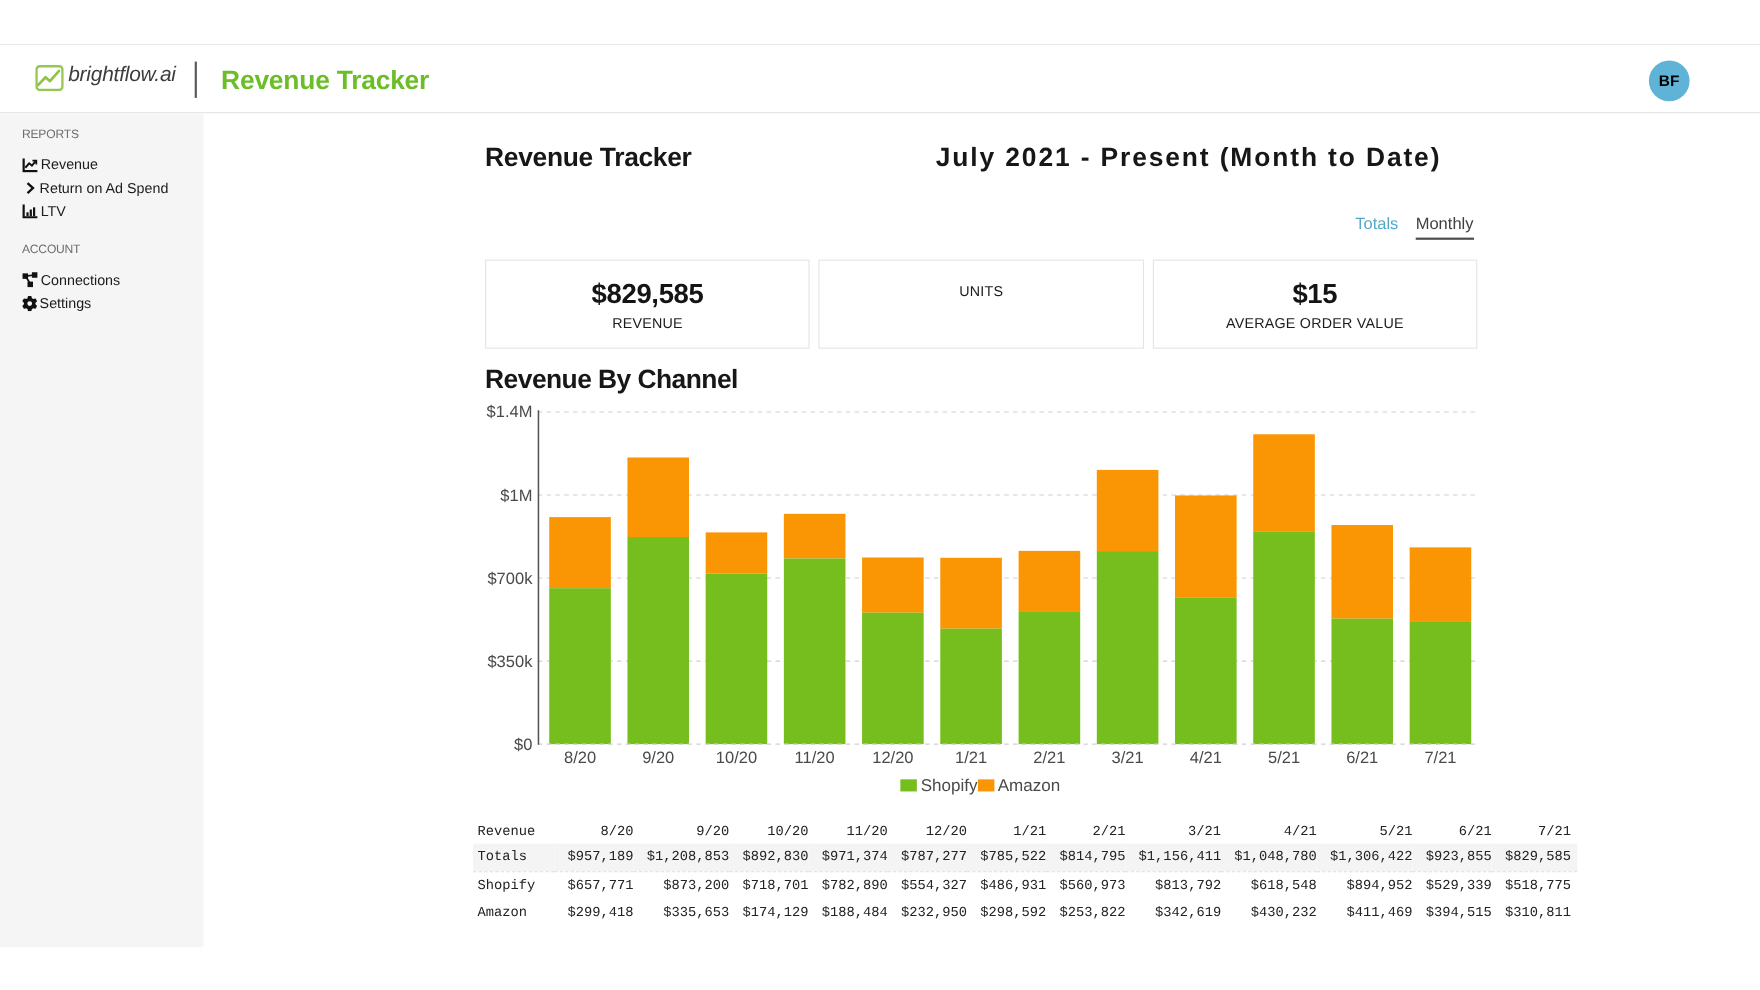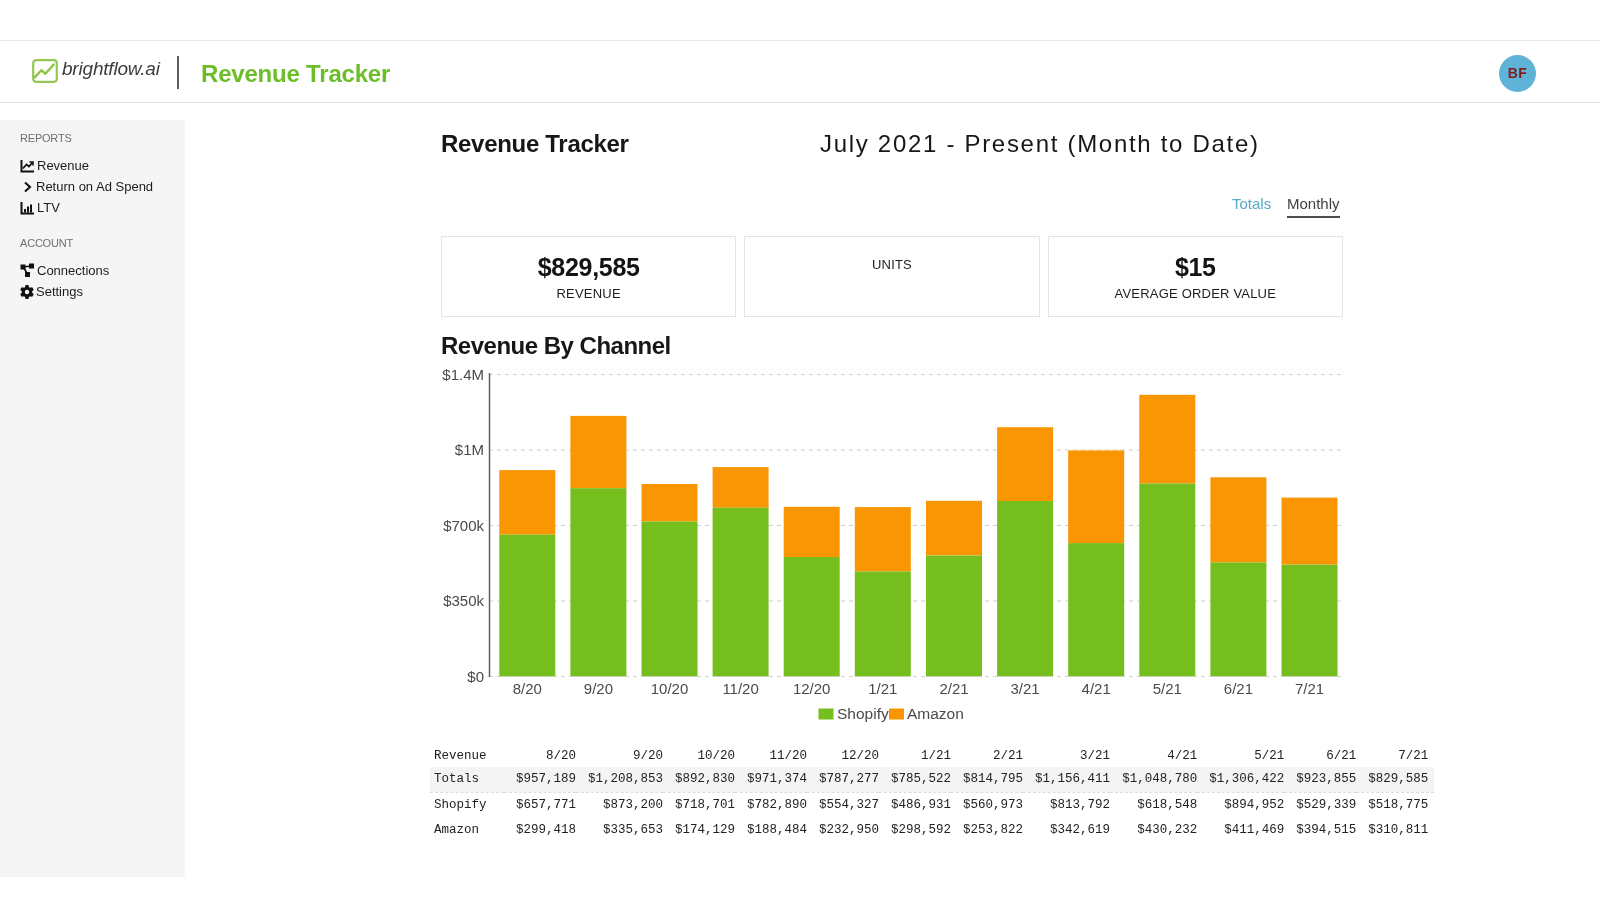--- a/index.html
+++ b/index.html
@@ -4,29 +4,29 @@
 <style>
 * { margin:0; padding:0; box-sizing:border-box; }
 html,body { width:1600px; height:900px; background:#fff; font-family:"Liberation Sans",sans-serif; position:relative; overflow:hidden; }
 .abs { position:absolute; }
 
 #topline { top:40px; left:0; width:1600px; height:0; border-top:1px solid #e7e7e7; }
 #header { top:41px; left:0; width:1600px; height:62px; background:#fff; border-bottom:1px solid #e2e2e2; }
 #brandtext { left:62px; top:17px; font-size:19px; color:#3d3d3d; letter-spacing:-0.2px;font-style:italic; }
 #sep { left:177px; top:15px; width:2px; height:33px; background:#5a5a5a; }
 #apptitle { left:201px; top:19px; font-size:24px; font-weight:bold; color:#6CBE28; letter-spacing:-0.2px; }
-#avatar { left:1499px; top:14px; width:37px; height:37px; border-radius:50%; background:#5FB3D6; color:#7f1d1d; font-size:14px; font-weight:bold; text-align:center; line-height:37px; letter-spacing:0.3px; }
-
-#sidebar { top:104px; left:0; width:185px; height:757px; background:#f5f5f5;margin-top:16px; }
+#avatar { left:1499px; top:14px; width:37px; height:37px; border-radius:50%; background:#5FB3D6; color:#000000; font-size:14px; font-weight:bold; text-align:center; line-height:37px; letter-spacing:0.3px; }
+
+#sidebar { top:104px; left:0; width:185px; height:757px; background:#f5f5f5; }
 .sechead { position:absolute; left:20px; font-size:11px; letter-spacing:-0.2px; color:#6e6e6e; }
 .navitem { position:absolute; left:20px; font-size:13px; color:#1c1c1c; display:flex; align-items:center; }
 .navitem svg { margin-right:2px; }
 
 #h1 { left:441px; top:130px; font-size:24px; font-weight:bold; color:#171717; letter-spacing:-0.3px; }
-#h2 { left:820px; top:130px; width:521px; text-align:left; font-size:24px; font-weight:normal; color:#171717; letter-spacing:1.7px; white-space:nowrap; }
+#h2 { left:820px; top:130px; width:521px; text-align:center; font-size:24px; font-weight:bold; color:#171717; letter-spacing:1.7px; white-space:nowrap; }
 #daily { left:1232px; top:195px; font-size:15px; color:#54A8CB; }
 #monthly { left:1287px; top:195px; font-size:15px; color:#404040; padding-bottom:4px; border-bottom:2px solid #4d4d4d; }
 
 #cards { left:441px; top:236px; width:902px; display:flex; gap:8px; }
 .card { flex:1; height:81px; background:#fff; border:1px solid #e4e4e4; text-align:center; padding-top:16px; }
 .card .val { font-size:25px; font-weight:bold; color:#141414; letter-spacing:-0.3px; }
 .card .lbl { font-size:13px; color:#1d1d1d; margin-top:4px; letter-spacing:0.2px; }
 #h3 { left:441px; top:332px; font-size:24px; font-weight:bold; color:#171717; letter-spacing:-0.5px; }
 
 #chart { left:0; top:0; width:1600px; height:900px; pointer-events:none; }

